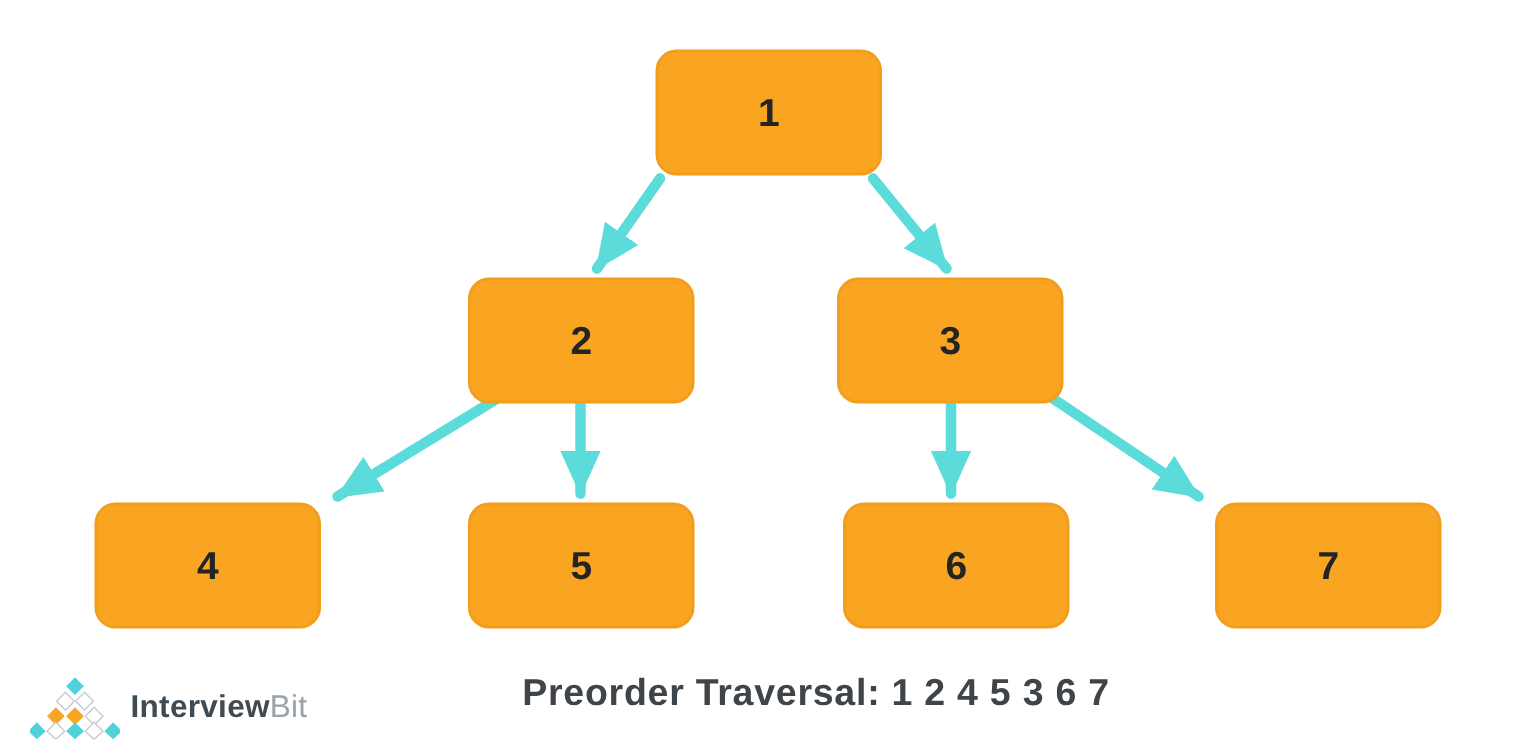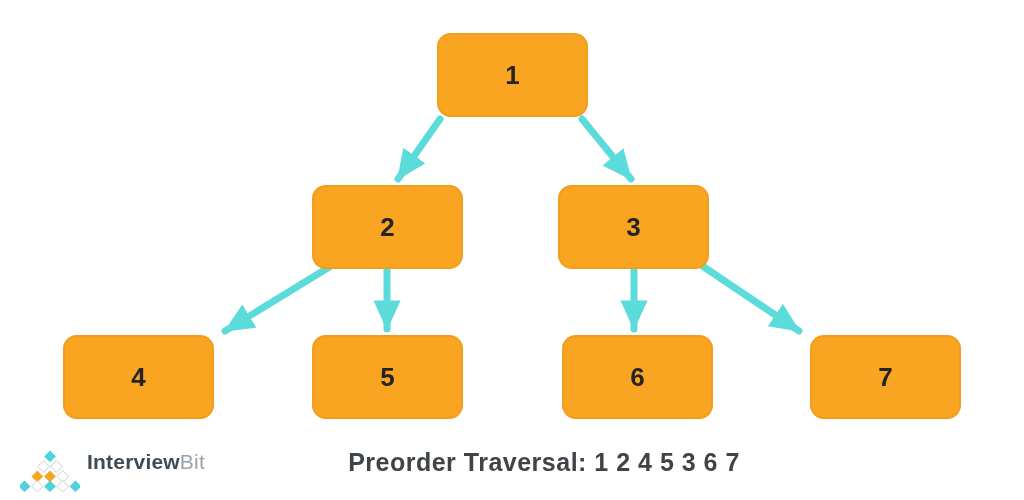--- a/index.html
+++ b/index.html
@@ -54,20 +54,21 @@
     color: var(--caption-text, #3F4448);
     letter-spacing: 0.5px;
     padding-left: 32px;
   }
   .logo {
     position: absolute;
     left: 20px;
     top: 450px;
     height: 44px;
     display: flex;
+    align-items: center;
     gap: 7px;
   }
   .logo-text {
     font-size: 21px;
     letter-spacing: 0.2px;
     white-space: nowrap;
   }
   .logo-text .primary {
     font-weight: bold;
     color: var(--logo-dark, #3F4B54);

